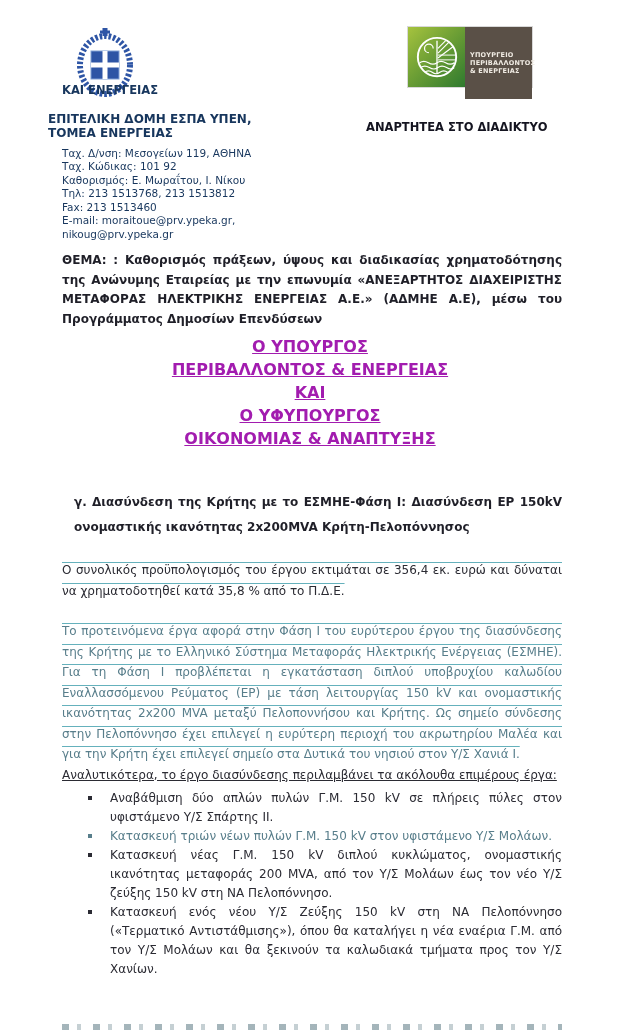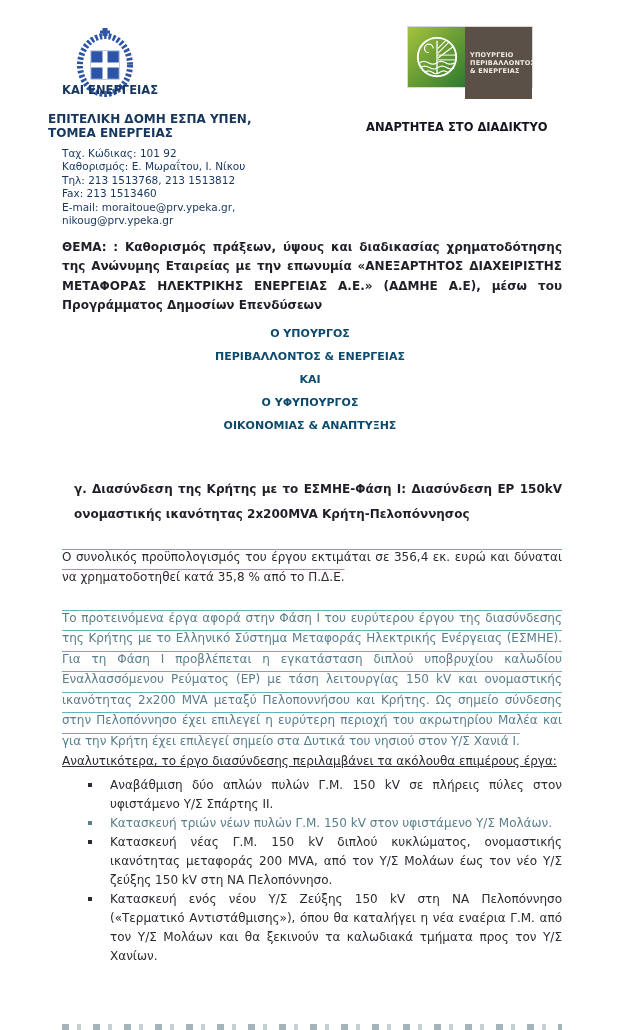--- a/index.html
+++ b/index.html
@@ -21,22 +21,22 @@
   .navy{color:#17365d;}
   .block-left{margin-left:62px;}
   .ministry-name{margin-top:10px;font-weight:bold;font-size:11.5px;line-height:14.5px;}
   .unit-name{margin-top:14px;font-weight:bold;font-size:12px;line-height:14.5px;margin-left:48px;}
   .anartitea{position:absolute;top:120px;left:358px;font-weight:bold;font-size:11.5px;color:#141420;margin-left:8px;}
   .contact{margin-top:6px;font-size:10.5px;line-height:13.5px;}
   
   .subject{margin:10px 58px 0 62px;font-weight:bold;font-size:12px;line-height:19.5px;
     text-align:justify;color:#1f1f28;}
   
-  .signatories{margin-top:6px;text-align:center;font-weight:bold;font-size:11px;
-    line-height:23px;color:#0c4a6e;}
+  .signatories{margin-top:6px;text-align:center;font-weight:bold;font-size:16px;
+    line-height:23px;color:#a21caf;text-decoration:underline;}
   
   .section-heading{margin:40px 58px 0 74px;font-weight:bold;font-size:12px;line-height:25px;
     text-align:justify;color:#1f1f28;}
   .body-paragraphs{margin:12px 58px 0 62px;}
   .para{margin:0;font-size:12px;line-height:20.5px;text-align:justify;text-decoration:underline;}
   .annot{text-decoration:overline;text-decoration-color:rgba(74,163,176,.85);text-decoration-thickness:1px;margin-top:20px;}
   .teal{color:#587e8b;}
   
   .bullet-list{margin:4px 58px 0 62px;}
   .bullet-item{position:relative;padding-left:48px;font-size:12px;line-height:19px;
@@ -92,20 +92,21 @@
   </div>
 
   <div class="anartitea">ΑΝΑΡΤΗΤΕΑ ΣΤΟ ΔΙΑΔΙΚΤΥΟ</div>
 
   <div class="unit-name block-left navy">
     <div>ΕΠΙΤΕΛΙΚΗ ΔΟΜΗ ΕΣΠΑ ΥΠΕΝ,</div>
     <div>ΤΟΜΕΑ ΕΝΕΡΓΕΙΑΣ</div>
   </div>
 
   <div class="contact block-left navy">
+      <div class="contact-line">Ταχ. Δ/νση: Μεσογείων 119, ΑΘΗΝΑ</div>
       <div class="contact-line">Ταχ. Κώδικας: 101 92</div>
       <div class="contact-line">Καθορισμός: Ε. Μωραΐτου, Ι. Νίκου</div>
       <div class="contact-line">Τηλ: 213 1513768, 213 1513812</div>
       <div class="contact-line">Fax: 213 1513460</div>
       <div class="contact-line">E-mail: moraitoue@prv.ypeka.gr,</div>
       <div class="contact-line">nikoug@prv.ypeka.gr</div>
     </div>
 
   <p class="subject">ΘΕΜΑ: : Καθορισμός πράξεων, ύψους και διαδικασίας χρηματοδότησης της Ανώνυμης Εταιρείας με την επωνυμία «ΑΝΕΞΑΡΤΗΤΟΣ ΔΙΑΧΕΙΡΙΣΤΗΣ ΜΕΤΑΦΟΡΑΣ ΗΛΕΚΤΡΙΚΗΣ ΕΝΕΡΓΕΙΑΣ Α.Ε.» (ΑΔΜΗΕ Α.Ε), μέσω του Προγράμματος Δημοσίων Επενδύσεων</p>
 

